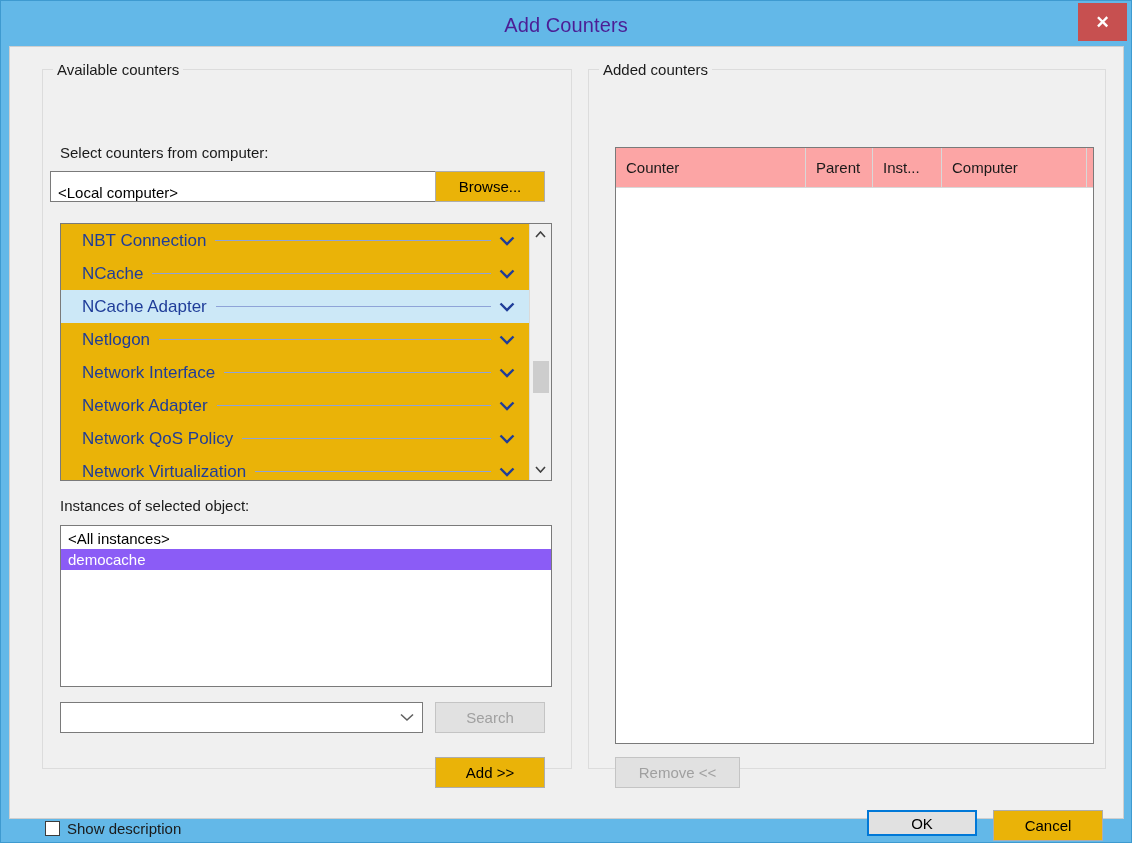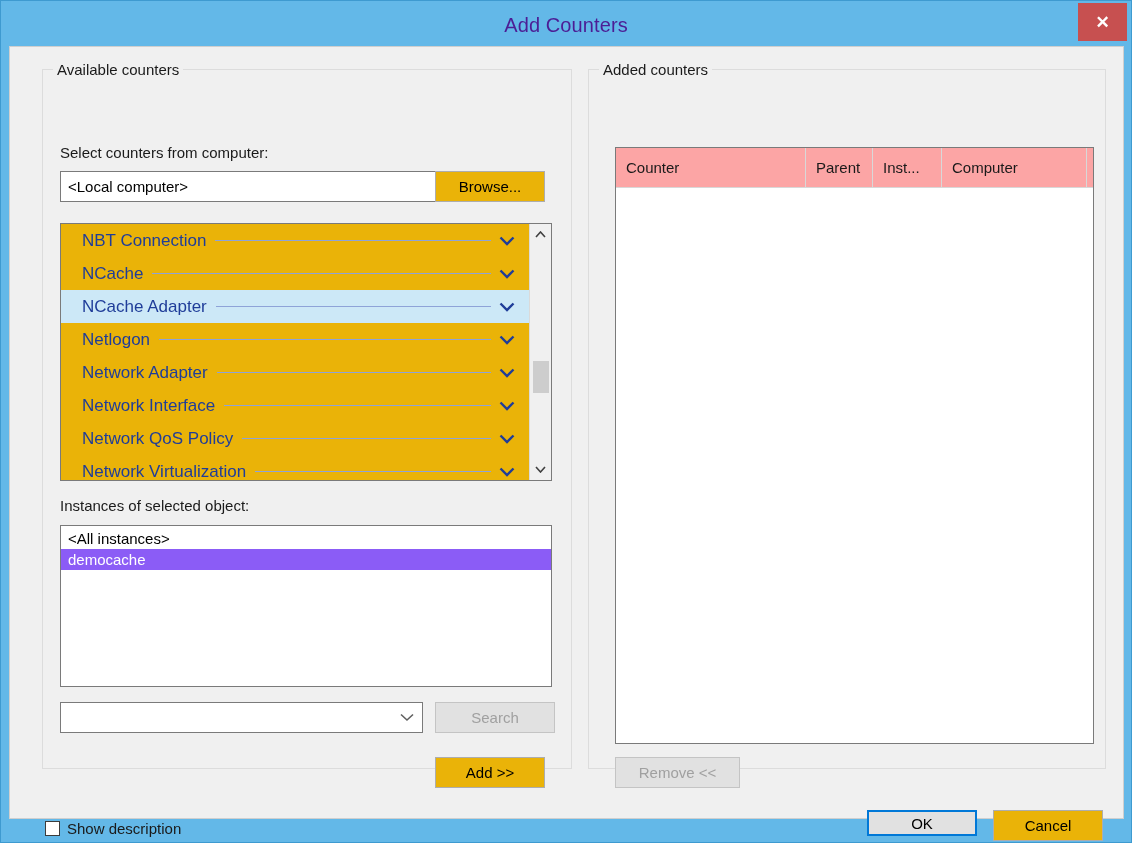--- a/index.html
+++ b/index.html
@@ -247,21 +247,21 @@
   </div>
 
   <div class="client">
 
     <div class="groupbox" id="group-available">
       <span class="legend">Available counters</span>
     </div>
 
     <div class="plain-label" style="left:50px; top:97px;">Select counters from computer:</div>
 
-    <div class="combo" style="left:50px; top:124px; width:413px; height:31px;">
+    <div class="combo" style="left:40px; top:124px; width:413px; height:31px;align-items:flex-end;">
       <span class="combo-value">&lt;Local computer&gt;</span>
       <span class="combo-arrow">
         <svg width="14" height="9" viewBox="0 0 14 9">
             <path d="M1 1.5 L7 7 L13 1.5" fill="none" stroke="#606060" stroke-width="1.6"></path>
           </svg>
       </span>
     </div>
 
     <button class="btn" style="left:425px; top:124px; width:110px; height:31px;">Browse...</button>
 
@@ -297,30 +297,30 @@
           <div class="tree-row">
             <span class="tree-label">Netlogon</span>
             <span class="tree-line"></span>
             <span class="tree-chev">
               <svg width="16" height="10" viewBox="0 0 16 10">
                 <path d="M1.5 1.5 L8 8 L14.5 1.5" fill="none" stroke="#1F3D99" stroke-width="2.4"></path>
               </svg>
             </span>
           </div>
           <div class="tree-row">
+            <span class="tree-label">Network Interface</span>
+            <span class="tree-line"></span>
+            <span class="tree-chev">
+              <svg width="16" height="10" viewBox="0 0 16 10">
+                <path d="M1.5 1.5 L8 8 L14.5 1.5" fill="none" stroke="#1F3D99" stroke-width="2.4"></path>
+              </svg>
+            </span>
+          </div>
+          <div class="tree-row">
             <span class="tree-label">Network Adapter</span>
-            <span class="tree-line"></span>
-            <span class="tree-chev">
-              <svg width="16" height="10" viewBox="0 0 16 10">
-                <path d="M1.5 1.5 L8 8 L14.5 1.5" fill="none" stroke="#1F3D99" stroke-width="2.4"></path>
-              </svg>
-            </span>
-          </div>
-          <div class="tree-row">
-            <span class="tree-label">Network Interface</span>
             <span class="tree-line"></span>
             <span class="tree-chev">
               <svg width="16" height="10" viewBox="0 0 16 10">
                 <path d="M1.5 1.5 L8 8 L14.5 1.5" fill="none" stroke="#1F3D99" stroke-width="2.4"></path>
               </svg>
             </span>
           </div>
           <div class="tree-row">
             <span class="tree-label">Network QoS Policy</span>
             <span class="tree-line"></span>
@@ -364,21 +364,21 @@
 
     <div class="combo" style="left:50px; top:655px; width:363px; height:31px;">
       <span class="combo-value"></span>
       <span class="combo-arrow">
         <svg width="14" height="9" viewBox="0 0 14 9">
             <path d="M1 1.5 L7 7 L13 1.5" fill="none" stroke="#606060" stroke-width="1.6"></path>
           </svg>
       </span>
     </div>
 
-    <button class="btn disabled" style="left:425px; top:655px; width:120px; height:31px;">Search</button>
+    <button class="btn disabled" style="left:425px; top:655px; width:110px; height:31px;">Search</button>
 
     <button class="btn" style="left:425px; top:710px; width:110px; height:31px;">Add &gt;&gt;</button>
 
     <div class="groupbox" id="group-added">
       <span class="legend">Added counters</span>
     </div>
 
     <div class="tablebox">
       <div class="table-head" id="table-head">
           <div class="th" style="width: 190px; flex: 0 0 190px;">Counter</div>

